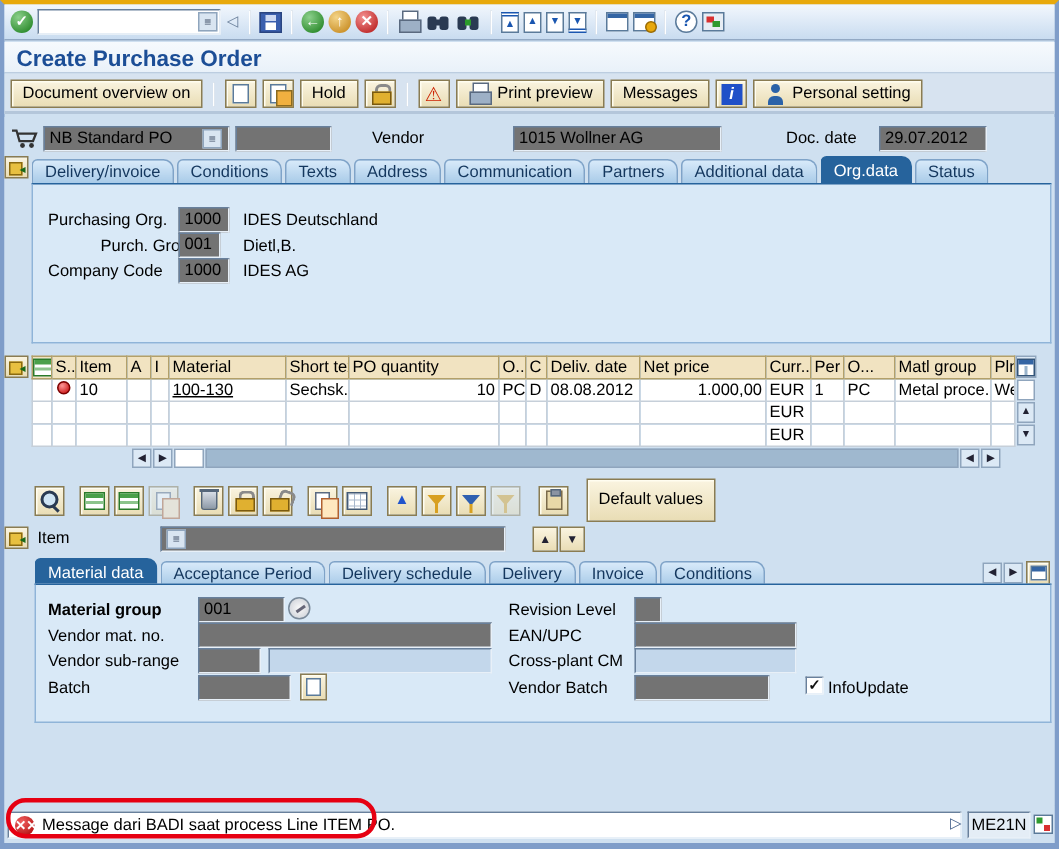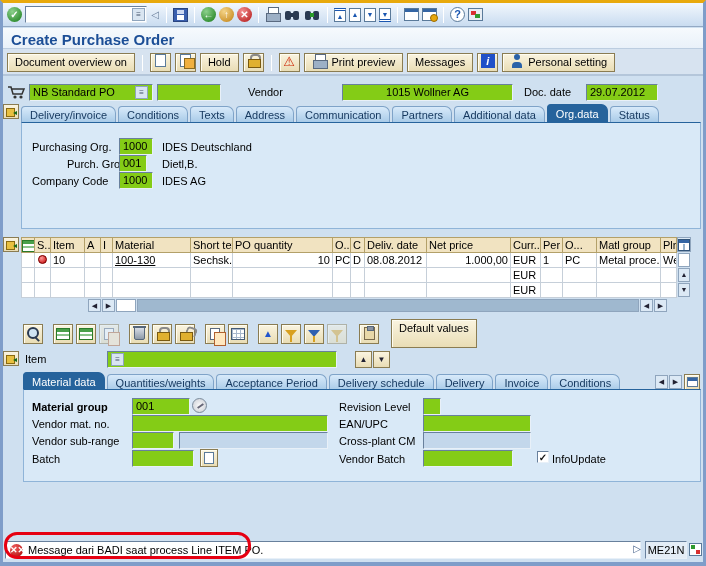--- a/index.html
+++ b/index.html
@@ -40,38 +40,38 @@
   .i-help::before { content:"?"; }
   .i-cust { width:15px; height:13px; background:#e7edf4; border:1px solid #5a7a9a; }
   .i-cust::before { content:""; position:absolute; left:2px; top:2px; width:5px; height:4px; background:#d83030; }
   .i-cust::after  { content:""; position:absolute; right:2px; bottom:2px; width:5px; height:4px; background:#2f9a2f; }
   
   .titlebar { position:absolute; left:0; right:0; top:25px; height:21px; background:linear-gradient(#f6fafd,#e9f1f9); border-bottom:1px solid #bccde0; }
   .titlebar span { position:absolute; left:8px; top:3px; font-size:15px; font-weight:bold; color:#1c4e96; }
   
   .apptb { position:absolute; left:0; right:0; top:46px; height:27px; background:#d7e3f0; border-bottom:2px solid; border-color:#b4c6da; }
   .apptb .row { position:absolute; top:4px; left:4px; display:flex; align-items:center; gap:4px; }
-  .bb { height:19px; background:linear-gradient(#faf4e0,#e9ddb5); border:1px solid #8a7c52; box-shadow:inset 1px 1px 0 #fffdf0; padding:0 7px; font-size:11px; line-height:17px; display:inline-flex; gap:4px; cursor:pointer; white-space:nowrap; }
+  .bb { height:19px; background:linear-gradient(#faf4e0,#e9ddb5); border:1px solid #8a7c52; box-shadow:inset 1px 1px 0 #fffdf0; padding:0 7px; font-size:11px; line-height:17px; display:inline-flex; align-items:center; gap:4px; cursor:pointer; white-space:nowrap; }
   .ibtn { width:21px; justify-content:center; padding:0 2px; }
   .i-newdoc { width:11px; height:13px; background:#fff; border:1px solid #5a7a9a; }
   .i-copydoc { width:11px; height:13px; background:#fff; border:1px solid #5a7a9a; }
   .i-copydoc::after { content:""; position:absolute; left:3px; top:3px; width:9px; height:9px; background:#f0b040; border:1px solid #8a6a20; }
   .i-lockg { width:15px; height:14px; }
   .i-lockg::before { content:""; position:absolute; left:4px; top:0; width:7px; height:7px; border:2px solid #8a8a8a; border-bottom:none; border-radius:4px 4px 0 0; }
   .i-lockg::after { content:""; position:absolute; left:2px; bottom:0; width:11px; height:7px; background:#e0b030; border:1px solid #7a5a10; }
   .i-alert { width:15px; height:15px; color:#cc2200; font-size:13px; line-height:15px; }
   .i-alert::before { content:"⚠"; }
   .i-info { width:14px; height:14px; background:#2050c8; color:#fff; font-weight:bold; font-style:italic; font-size:11px; line-height:14px; }
   .i-info::before { content:"i"; }
   .i-person { width:14px; height:14px; }
   .i-person::before { content:""; position:absolute; left:4px; top:0; width:6px; height:6px; border-radius:50%; background:#2a62a8; }
   .i-person::after { content:""; position:absolute; left:2px; bottom:0; width:10px; height:6px; border-radius:4px 4px 0 0; background:#2a62a8; }
   
   .client { position:absolute; left:0; right:0; top:75px; height:459px; background:#cfe0f0; }
-  .inp { background:#84cc16; border:1px solid; border-color:#68809c #e8f0f8 #e8f0f8 #68809c; height:17px; line-height:15px; padding:0 3px; overflow:hidden; white-space:nowrap; }
+  .inp { background:#737373; border:1px solid; border-color:#68809c #e8f0f8 #e8f0f8 #68809c; height:17px; line-height:15px; padding:0 3px; overflow:hidden; white-space:nowrap; }
   .inp.dis { background:#c3d7eb; }
   .combo { display:flex; align-items:center; justify-content:space-between; }
   .lbl { position:absolute; line-height:17px; }
   
   .tabs { position:absolute; display:flex; align-items:flex-end; }
   .tab { height:16px; line-height:16px; padding:0 8px; background:linear-gradient(#d8eafa,#a9cbe8); border:1px solid #7fa3c8; border-bottom:none; border-radius:4px 7px 0 0; margin-right:2px; color:#14375e; cursor:pointer; white-space:nowrap; }
   .tab.active { background:#26639c; color:#fff; height:18px; line-height:18px; border-color:#26639c; }
   .pane { position:absolute; background:#d9e9f7; border:1px solid #8fb4d8; border-top:1px solid #26639c; }
   .i-coll { width:16px; height:15px; background:linear-gradient(#faf4e0,#e9ddb5); border:1px solid #8a7c52; font-size:8px; line-height:13px; color:#333; }
   .i-coll::before { content:""; position:absolute; left:2px; top:3px; width:7px; height:7px; background:#e8c040; border:1px solid #8a6a10; }
@@ -223,21 +223,21 @@
             <circle cx="8" cy="13" r="1.6" fill="#333"></circle>
             <circle cx="14" cy="13" r="1.6" fill="#333"></circle>
           </svg>
       </span>
       <div class="inp combo abs" style="left:26px;top:2px;width:124px;">
         <span>NB Standard PO</span>
           <span class="ddbtn"></span>
       </div>
       <div class="inp abs" style="left:154px;top:2px;width:64px;"><span></span></div>
       <span class="lbl abs" style="left:245px;top:2px;">Vendor</span>
-      <div class="inp abs" style="left:339px;top:2px;width:171px;text-align:center;"><span>1015 Wollner AG</span></div>
+      <div class="inp abs" style="left:339px;top:2px;width:139px;"><span>1015 Wollner AG</span></div>
       <span class="lbl abs" style="left:521px;top:2px;">Doc. date</span>
       <div class="inp abs" style="left:583px;top:2px;width:72px;"><span>29.07.2012</span></div>
 
       <span class="ic i-coll abs" style="left:0;top:22px;"></span>
       <div class="tabs" style="left:18px;top:21px;height:19px;">
         <div class="tab"><span>Delivery/invoice</span></div>
         <div class="tab"><span>Conditions</span></div>
         <div class="tab"><span>Texts</span></div>
         <div class="tab"><span>Address</span></div>
         <div class="tab"><span>Communication</span></div>
@@ -436,21 +436,20 @@
       <span class="lbl abs" style="left:22px;top:1px;">Item</span>
       <div class="inp combo abs" style="left:104px;top:1px;width:230px;">
           <span class="ddbtn"></span>
       </div>
       <span class="updn abs" style="left:352px;top:1px;">▲</span>
       <span class="updn abs" style="left:370px;top:1px;">▼</span>
     </div>
 
     <div class="tabs" style="left:20px;top:293px;height:19px;">
       <div class="tab active"><span>Material data</span></div>
-      <div class="tab"><span>Quantities/weights</span></div>
       <div class="tab"><span>Acceptance Period</span></div>
       <div class="tab"><span>Delivery schedule</span></div>
       <div class="tab"><span>Delivery</span></div>
       <div class="tab"><span>Invoice</span></div>
       <div class="tab"><span>Conditions</span></div>
     </div>
     <span class="scrbtn" style="left:652px;top:297px;width:13px;height:14px;">◀</span>
     <span class="scrbtn" style="left:666px;top:297px;width:13px;height:14px;">▶</span>
     <span class="tbtn" style="position:absolute;left:681px;top:296px;width:16px;height:16px;">
         <span class="ic i-win" style="width:11px;height:10px;"></span>

